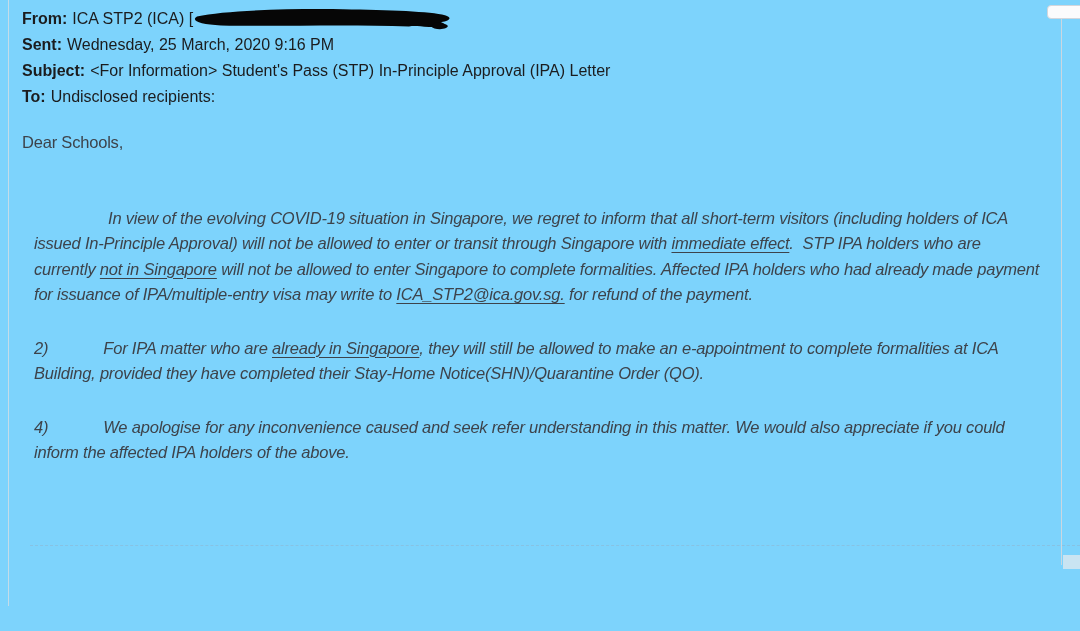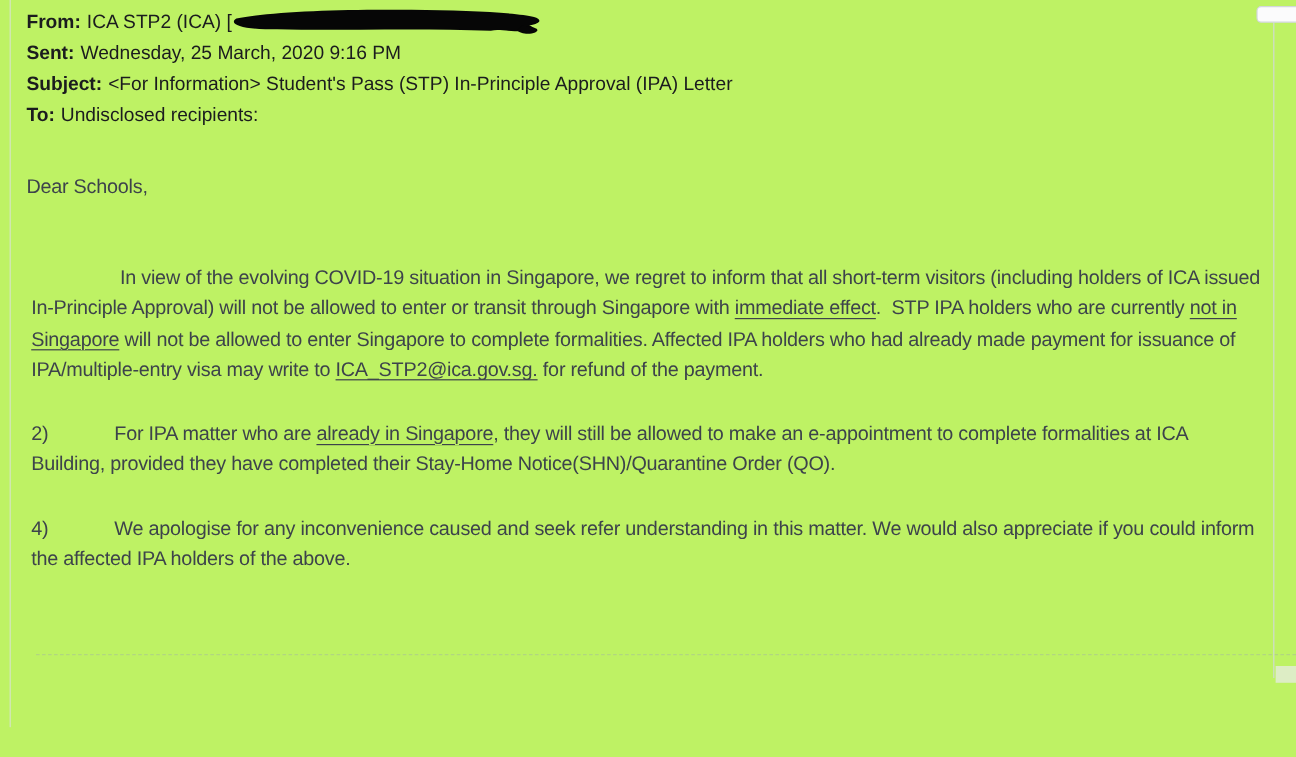--- a/index.html
+++ b/index.html
@@ -1,43 +1,43 @@
 <!DOCTYPE html>
 <html><head>
 <meta charset="utf-8">
 <style>
   html,body{margin:0;padding:0;}
   body{
     width:1080px;height:631px;position:relative;overflow:hidden;
     background:#fdfdfd;
     font-family:"Liberation Sans","DejaVu Sans",sans-serif;
   }
-  .page{position:absolute;inset:0;background:#bef264;}
+  .page{position:absolute;inset:0;background:#7dd3fc;}
   
   .edge-left{position:absolute;left:8px;top:0;width:1px;height:606px;background:#dcdfe3;opacity:.75;}
   .edge-right{position:absolute;left:1061px;top:14px;width:1px;height:551px;background:#d3d7dd;opacity:.9;}
   .frag-topright{position:absolute;left:1047px;top:5px;width:46px;height:12px;
     border:1px solid #d2d6dc;border-radius:4px;background:#fbfbfc;}
   .frag-right-notch{position:absolute;left:1063px;top:555px;width:17px;height:14px;background:#e9ebee;opacity:.7;}
   .dashed-sep{position:absolute;left:30px;top:545px;width:1050px;height:0;
     border-top:1px dashed #9aa4b5;opacity:.35;}
 
   
   .header{position:absolute;left:22px;top:6px;color:#1b1c1e;font-size:16px;}
   .hrow{line-height:26px;white-space:nowrap;}
   .hlabel{font-weight:700;margin-right:5px;}
   .redaction{display:inline-block;width:264px;height:24px;vertical-align:-7px;margin-left:-2px;}
 
   
   .bodytext{
-    position:absolute;left:22px;top:144px;width:1034px;
+    position:absolute;left:22px;top:130px;width:1034px;
     color:#3d434b;font-size:16.5px;line-height:25.5px;letter-spacing:-0.2px;
   }
   .salutation{margin:0 0 50px 0;}
-  .para{margin:4px;}
+  .para{margin:12px;font-style:italic;}
   .para + .para{margin-top:28px;}
   .tab{display:inline-block;width:55px;}
   .tab.indent{width:74px;}
   .pnum{display:inline;}
   .u{text-decoration:underline;text-underline-offset:3px;text-decoration-thickness:1px;}
 </style>
 </head>
 <body>
 
 <div class="page">

